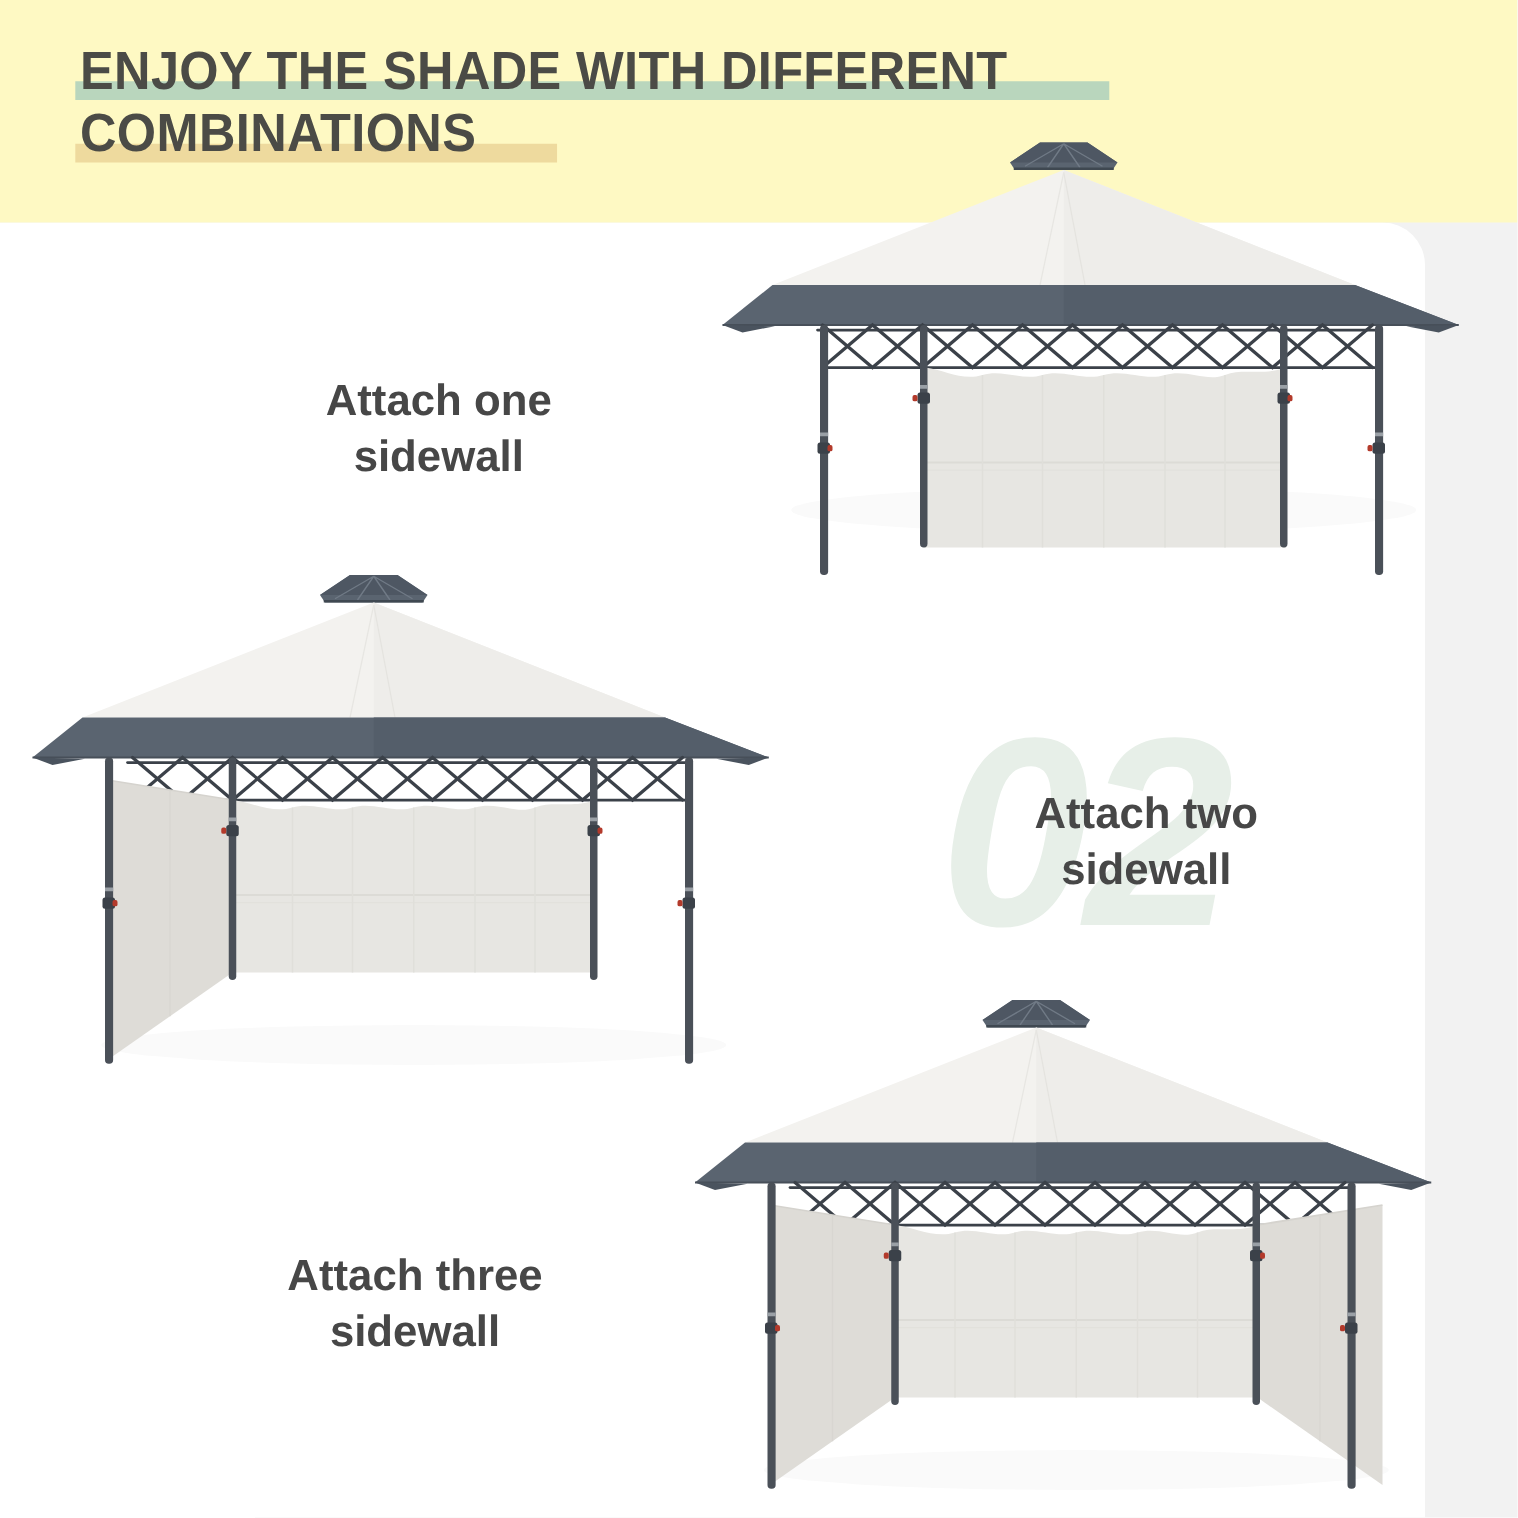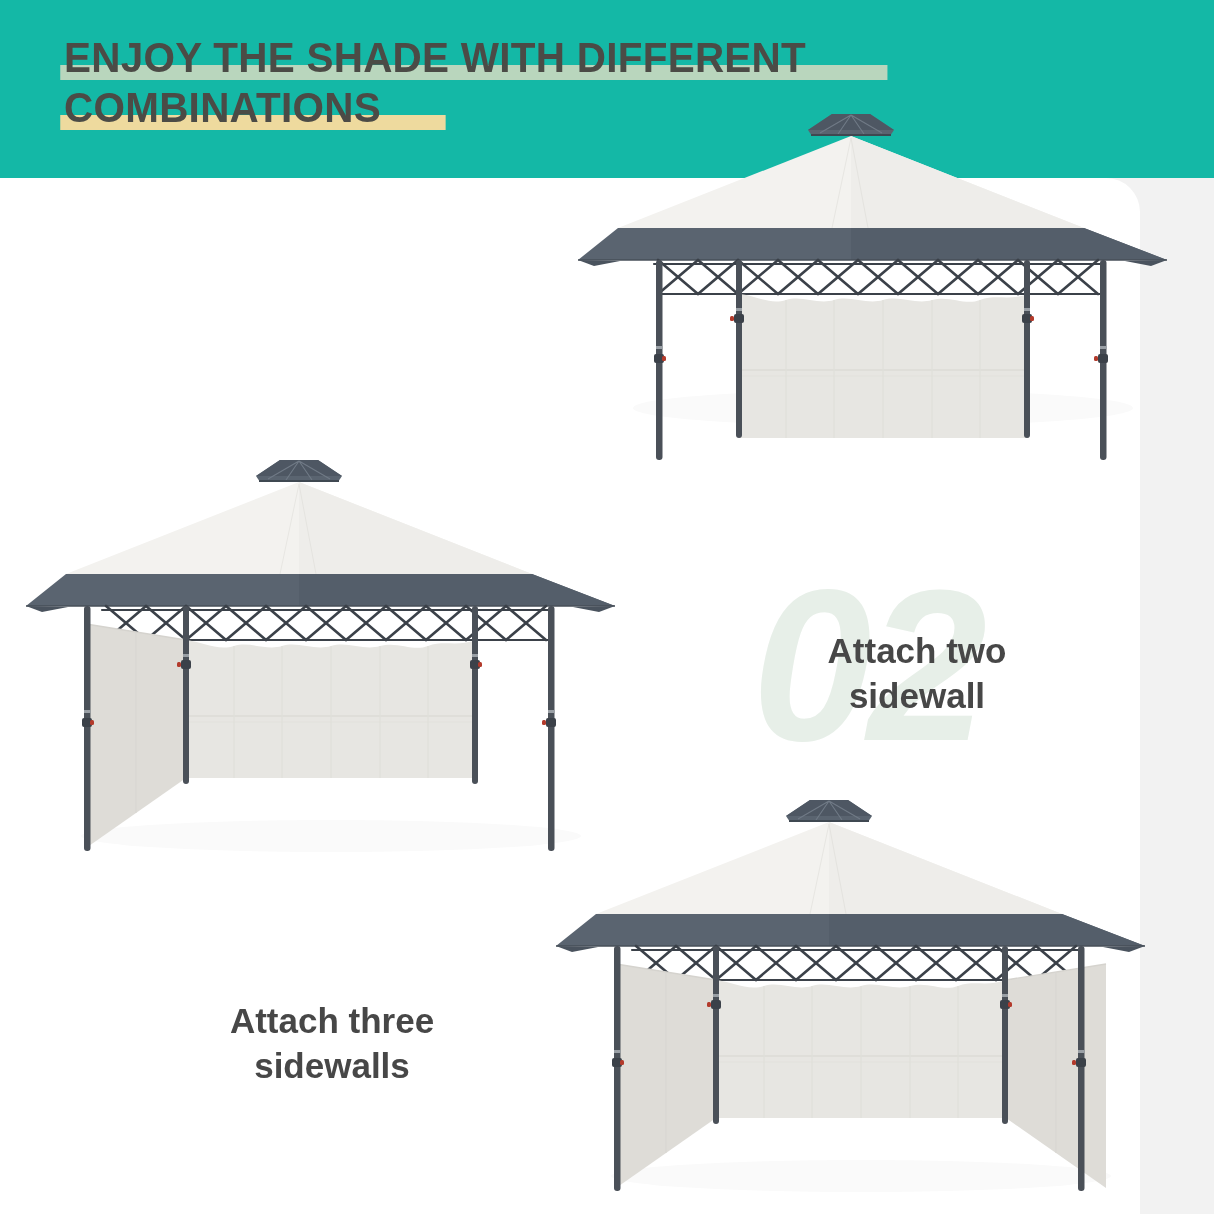--- a/index.html
+++ b/index.html
@@ -15,21 +15,21 @@
   
   .card{
     position:absolute;
     left:0;top:178px;
     width:1140px;height:1036px;
     background:#ffffff;
     border-top-right-radius:34px;
   }
 
   
-  .header{position:absolute;left:0;top:0;width:1214px;height:178px;background:#14b8a6;}
+  .header{position:absolute;left:0;top:0;width:1214px;height:178px;background:#fef9c3;}
   .title{
     position:absolute;left:64px;top:32px;width:1000px;
     font-weight:bold;
     font-size:43px;
     line-height:50px;
     letter-spacing:0.3px;
     color:#4b4b46;
     font-family:"Liberation Sans", sans-serif;
     transform:scaleX(0.94);
     transform-origin:left top;
@@ -100,31 +100,33 @@
         <span>ENJOY THE SHADE WITH DIFFERENT</span>
       </span>
       <span class="ln">
         <i class="hl gold"></i>
         <span>COMBINATIONS</span>
       </span>
     </div>
   </div>
 
   <div class="step" id="step1">
+    <div class="caption">Attach one
+sidewall</div>
   </div>
 
   <div class="step" id="step2">
     <div class="num">02</div>
     <div class="caption">Attach two
 sidewall</div>
   </div>
 
   <div class="step" id="step3">
     <div class="caption">Attach three
-sidewalls</div>
+sidewall</div>
   </div>
 
   <div class="gazebo" id="gz1">
     <svg viewBox="0 0 606 360" width="606" height="360">
 
       <ellipse cx="303" cy="300" rx="250" ry="18" fill="#fafafa"></ellipse>
 
       <g>
         <path d="M228,22 L252,6 L290,6 L314,22 L310,28 L232,28 Z" fill="#5a6470"></path>
         <path d="M228,22 L252,6 L290,6 L314,22 Z" fill="#4e5763"></path>

